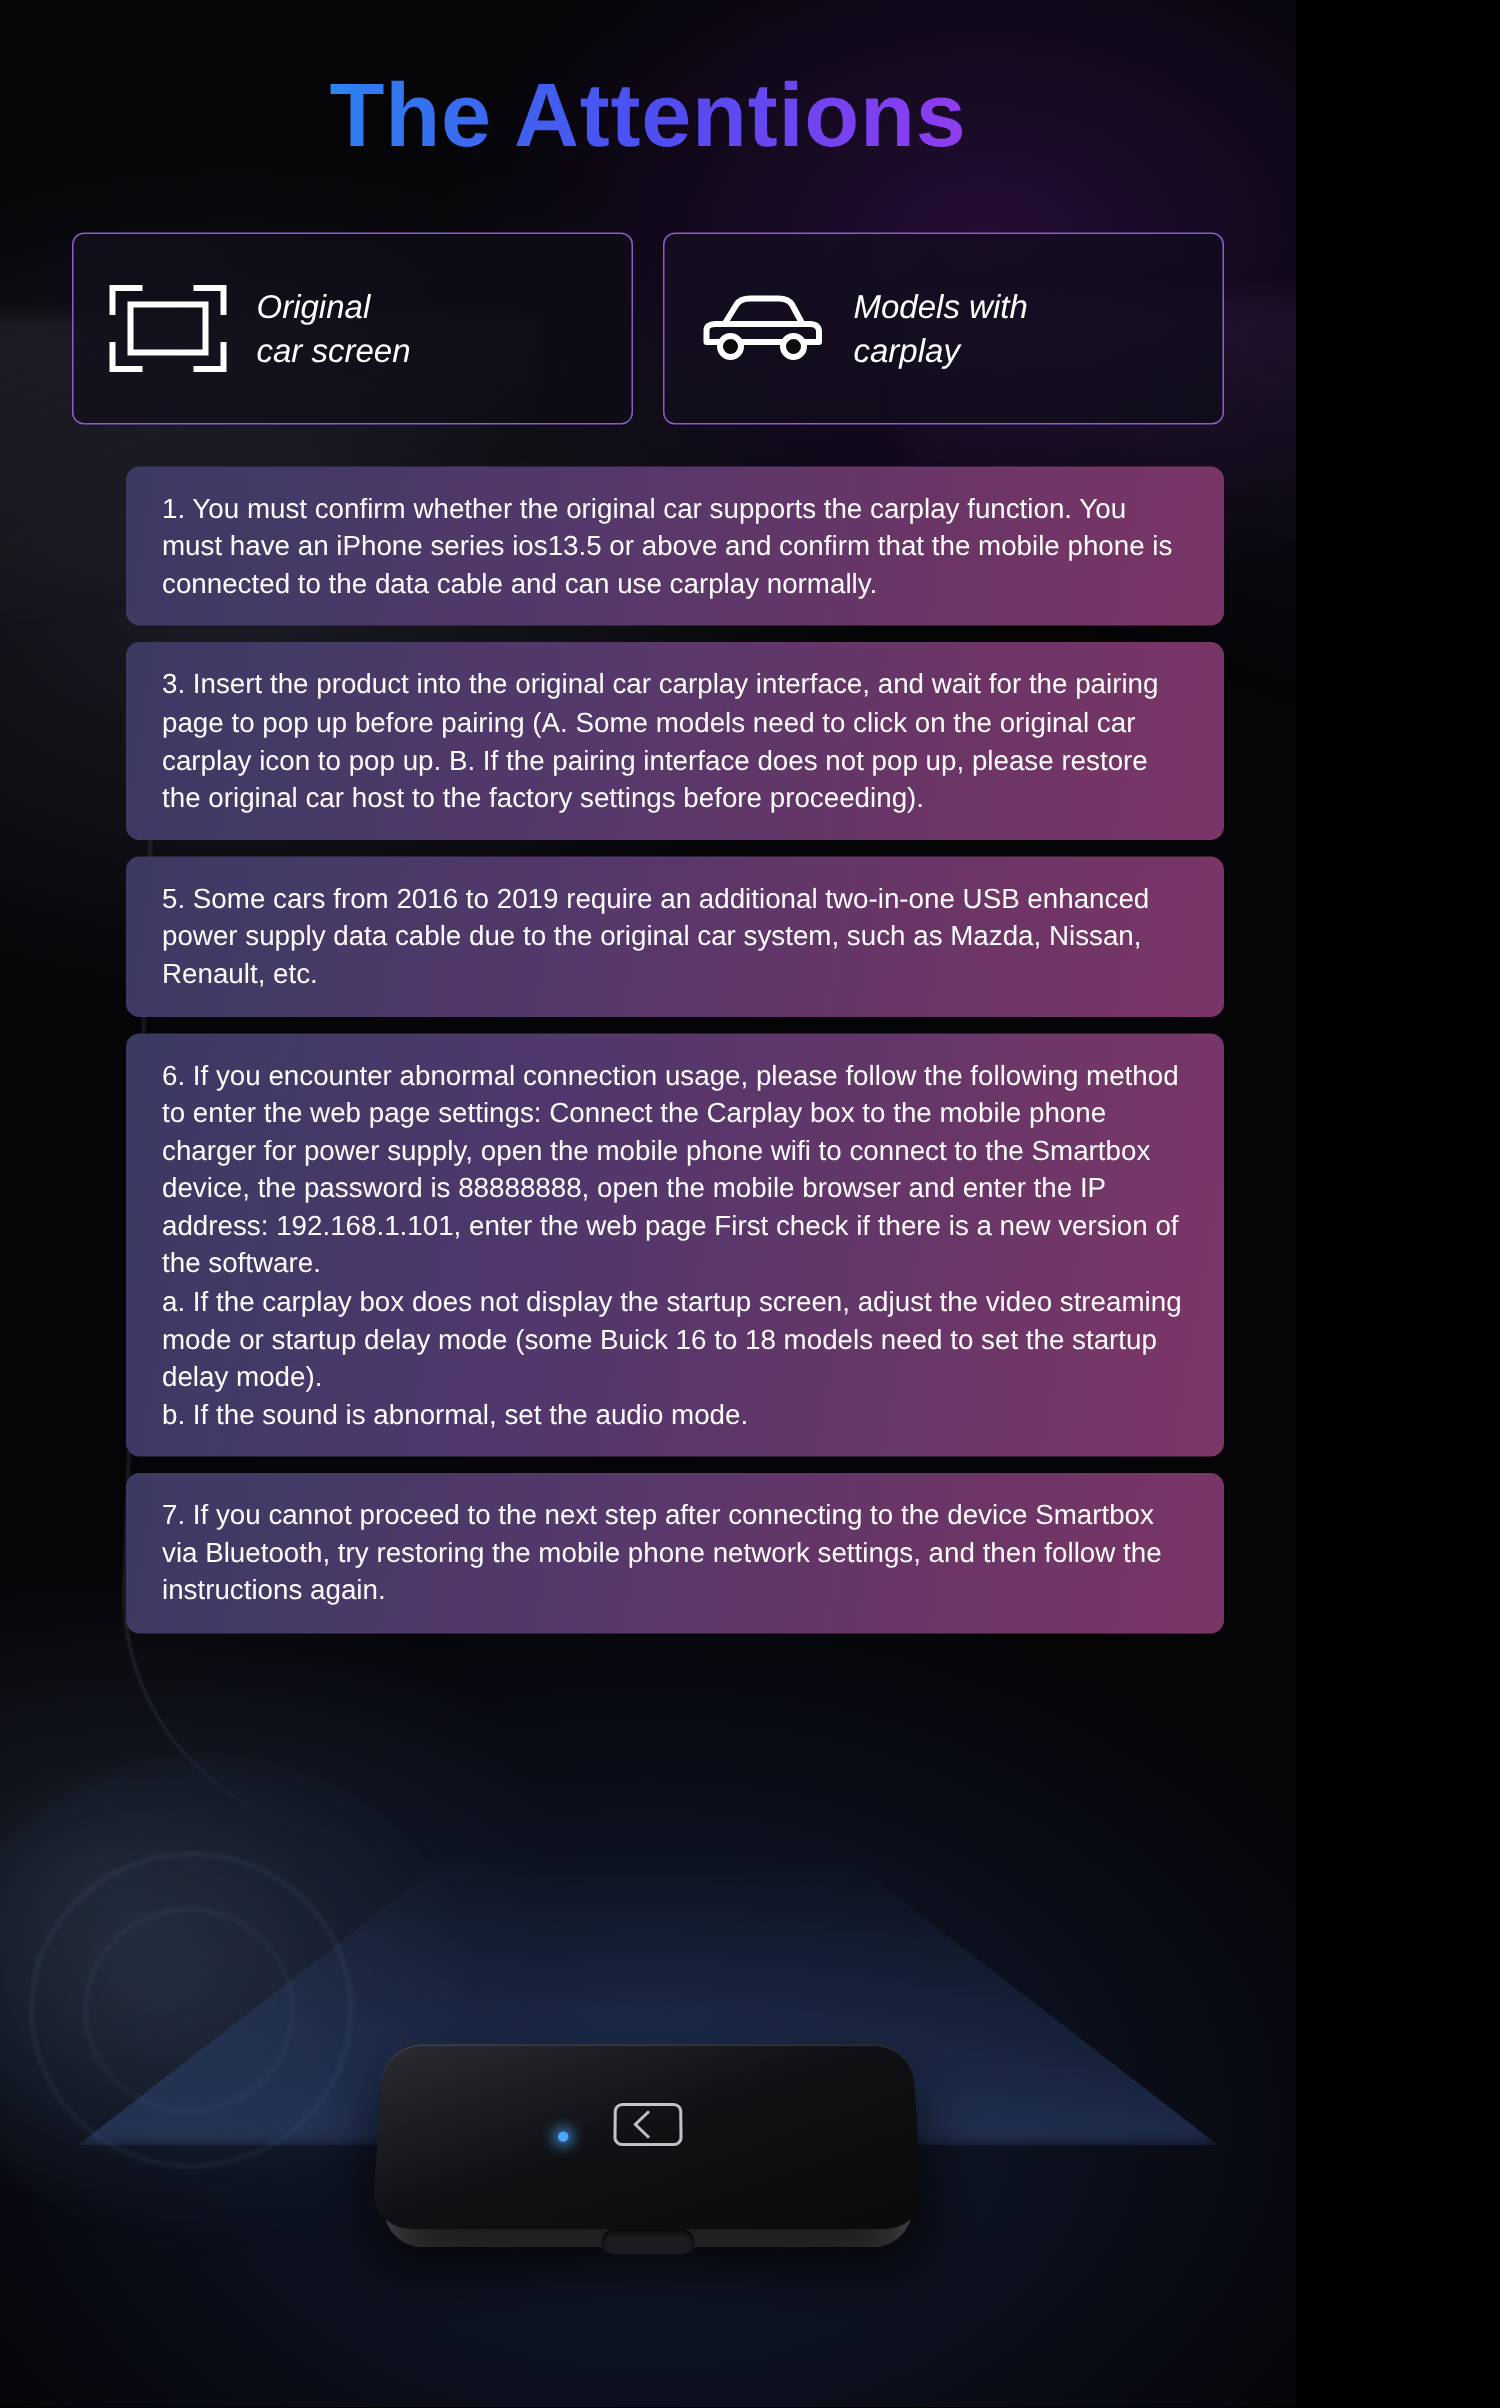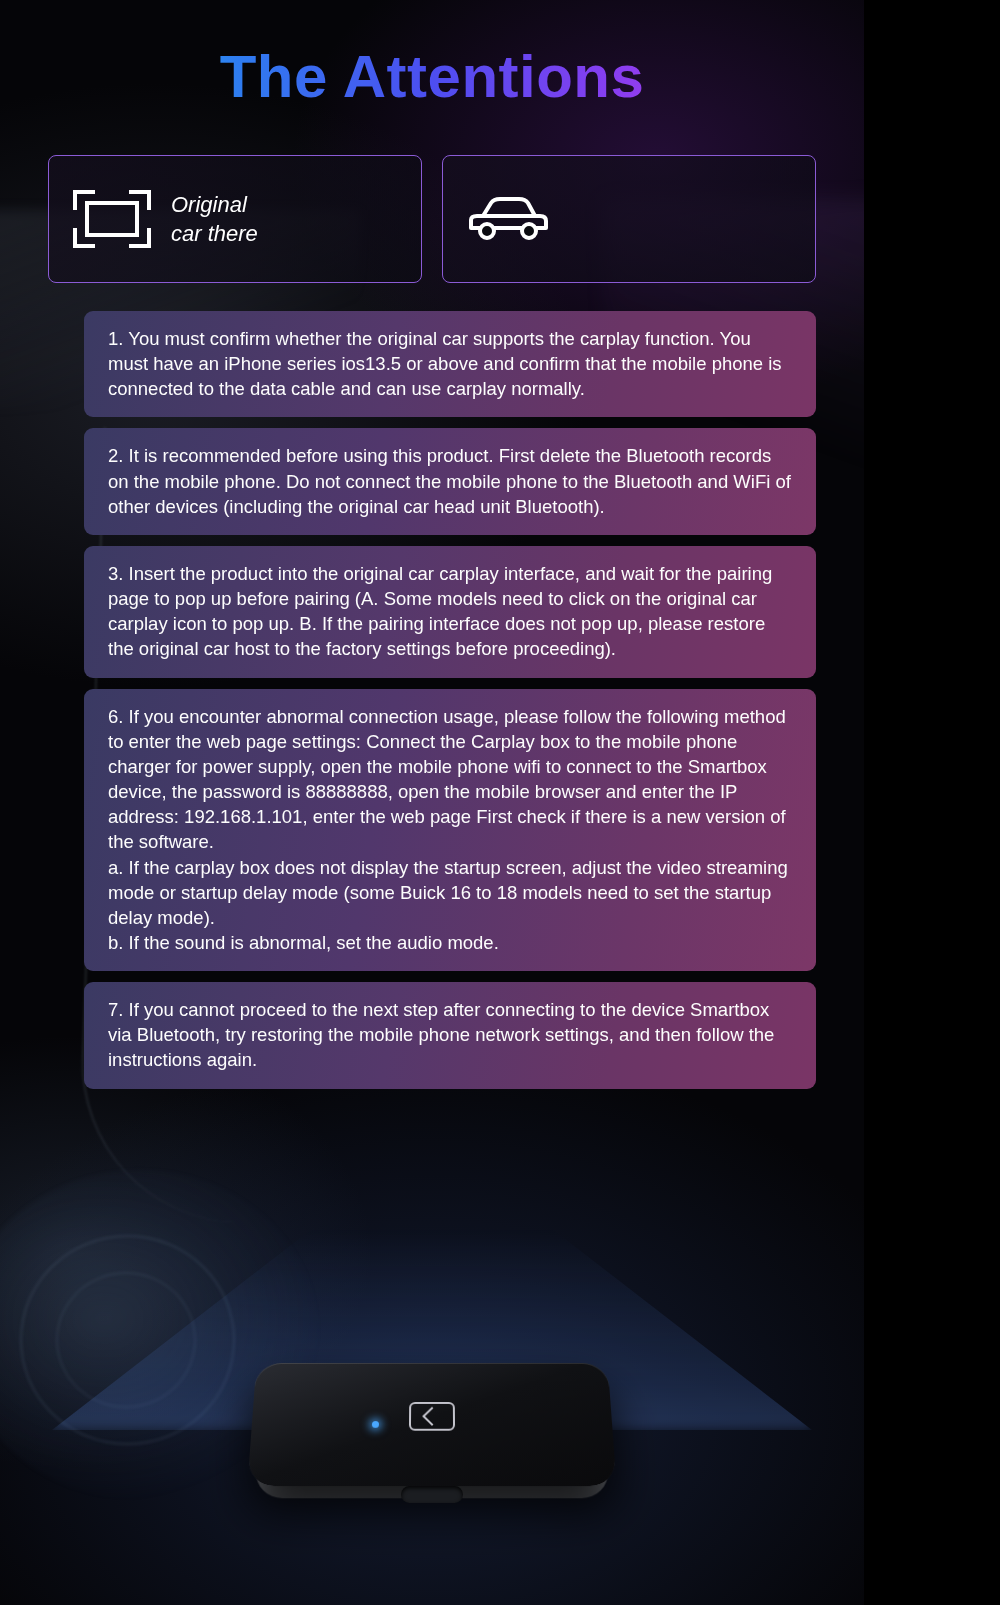--- a/index.html
+++ b/index.html
@@ -243,44 +243,48 @@
             <path d="M4 20 L4 4 L22 4"></path>
             <path d="M60 4 L78 4 L78 20"></path>
             <path d="M78 42 L78 58 L60 58"></path>
             <path d="M22 58 L4 58 L4 42"></path>
             <rect x="16" y="15" width="50" height="32"></rect>
           </g>
         </svg>
       </span>
       <div class="ctext">
         <div>Original</div>
-        <div>car there</div>
+        <div>car screen</div>
       </div>
     </div>
 
     <div class="card">
       <span>
         <svg width="86" height="58" viewBox="0 0 86 58">
           <g fill="none" stroke="#ffffff" stroke-width="4" stroke-linejoin="round" stroke-linecap="round">
             <path d="M6 38 L6 30 C6 27 9 26 12 26 L18 26 L26 13 C28 10 31 9 35 9 L54 9 C58 9 61 10 63 13 L70 26 L75 26 C79 26 81 28 81 31 L81 38 Z"></path>
             <path d="M18 26 L70 26"></path>
             <circle cx="22" cy="41" r="7" fill="#0b0b10"></circle>
             <circle cx="64" cy="41" r="7" fill="#0b0b10"></circle>
           </g>
         </svg>
       </span>
+      <div class="ctext">
+        <div>Models with</div>
+        <div>carplay</div>
+      </div>
     </div>
 
 
   </div>
 
   <div class="notes">
     <div class="note" style="white-space:pre-line">1. You must confirm whether the original car supports the carplay function. You must have an iPhone series ios13.5 or above and confirm that the mobile phone is connected to the data cable and can use carplay normally.</div>
-    <div class="note alt" style="white-space:pre-line">2. It is recommended before using this product. First delete the Bluetooth records on the mobile phone. Do not connect the mobile phone to the Bluetooth and WiFi of other devices (including the original car head unit Bluetooth).</div>
     <div class="note" style="white-space:pre-line">3. Insert the product into the original car carplay interface, and wait for the pairing page to pop up before pairing (A. Some models need to click on the original car carplay icon to pop up. B. If the pairing interface does not pop up, please restore the original car host to the factory settings before proceeding).</div>
+    <div class="note" style="white-space:pre-line">5. Some cars from 2016 to 2019 require an additional two-in-one USB enhanced power supply data cable due to the original car system, such as Mazda, Nissan, Renault, etc.</div>
     <div class="note alt" style="white-space:pre-line">6. If you encounter abnormal connection usage, please follow the following method to enter the web page settings: Connect the Carplay box to the mobile phone charger for power supply, open the mobile phone wifi to connect to the Smartbox device, the password is 88888888, open the mobile browser and enter the IP address: 192.168.1.101, enter the web page First check if there is a new version of the software.
 a. If the carplay box does not display the startup screen, adjust the video streaming mode or startup delay mode (some Buick 16 to 18 models need to set the startup delay mode).
 b. If the sound is abnormal, set the audio mode.</div>
     <div class="note" style="white-space:pre-line">7. If you cannot proceed to the next step after connecting to the device Smartbox via Bluetooth, try restoring the mobile phone network settings, and then follow the instructions again.</div>
   </div>
 
   <div class="beam"></div>
 
   <div class="device-wrap">
     <div class="device-edge"></div>

